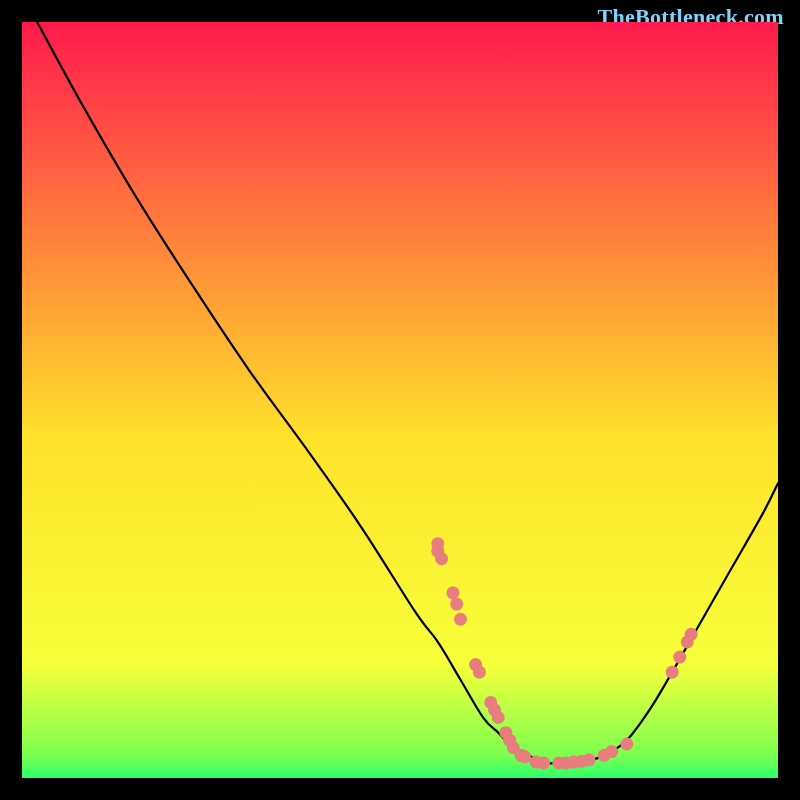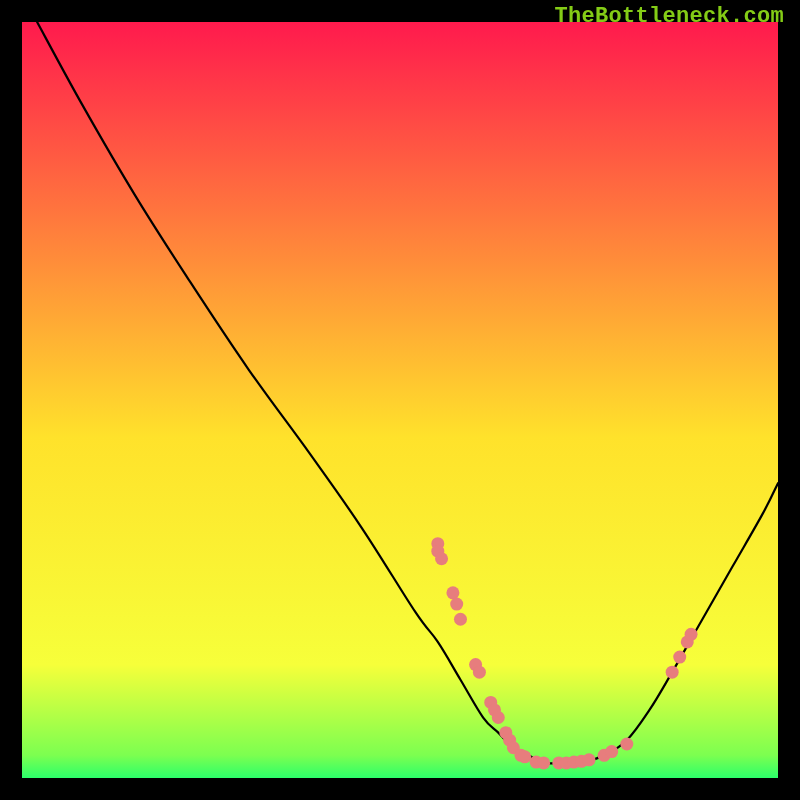--- a/index.html
+++ b/index.html
@@ -22,25 +22,25 @@
     left: 22px;
     top: 22px;
     width: 756px;
     height: 756px;
     box-sizing: border-box;
   }
   .watermark {
     position: absolute;
     top: 4px;
     right: 16px;
-    color: #84cc16;
+    color: #7dd3fc;
     font-size: 22px;
     font-weight: bold;
     letter-spacing: 0.3px;
-    font-family: Liberation Mono, monospace;
+    font-family: Liberation Serif, serif;
   }
   svg { display: block; }
 </style>
 </head>
 <body>
 
 <div class="frame">
   <div class="watermark">TheBottleneck.com</div>
 
   <div class="plot">

